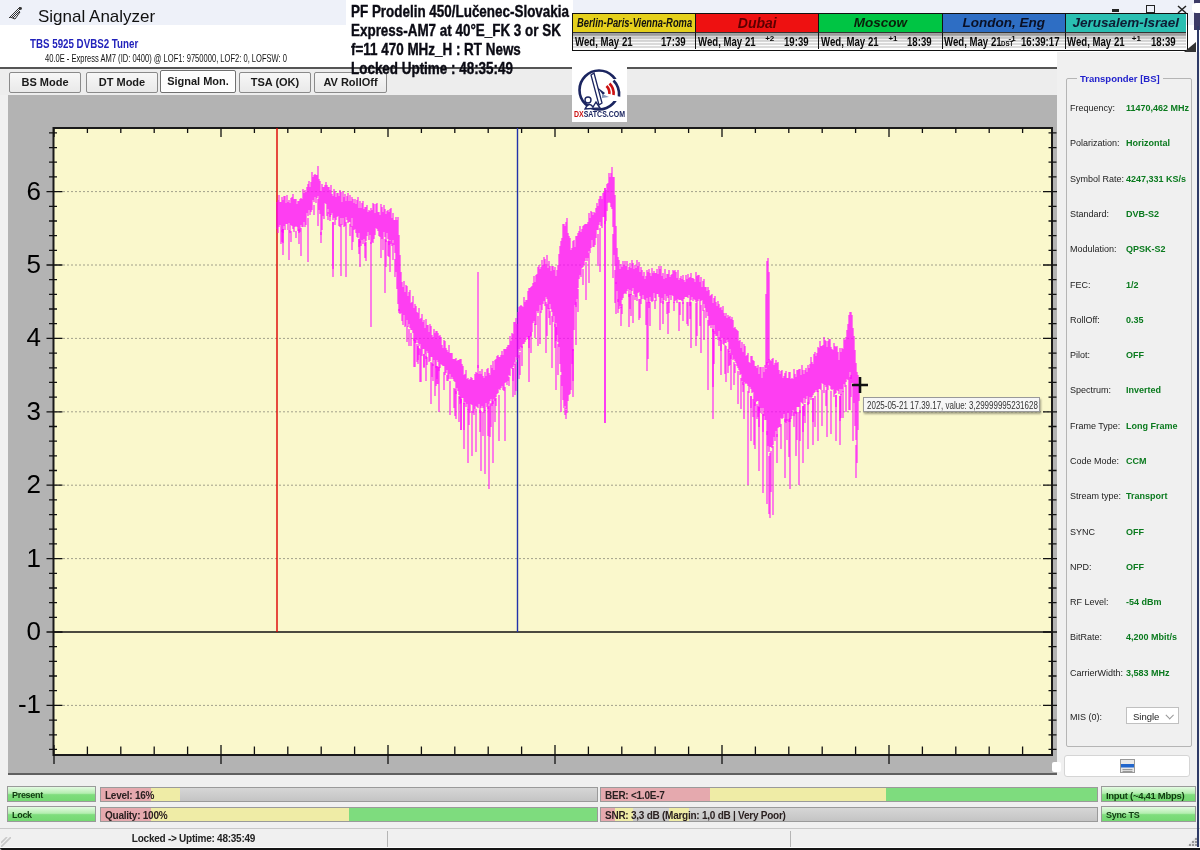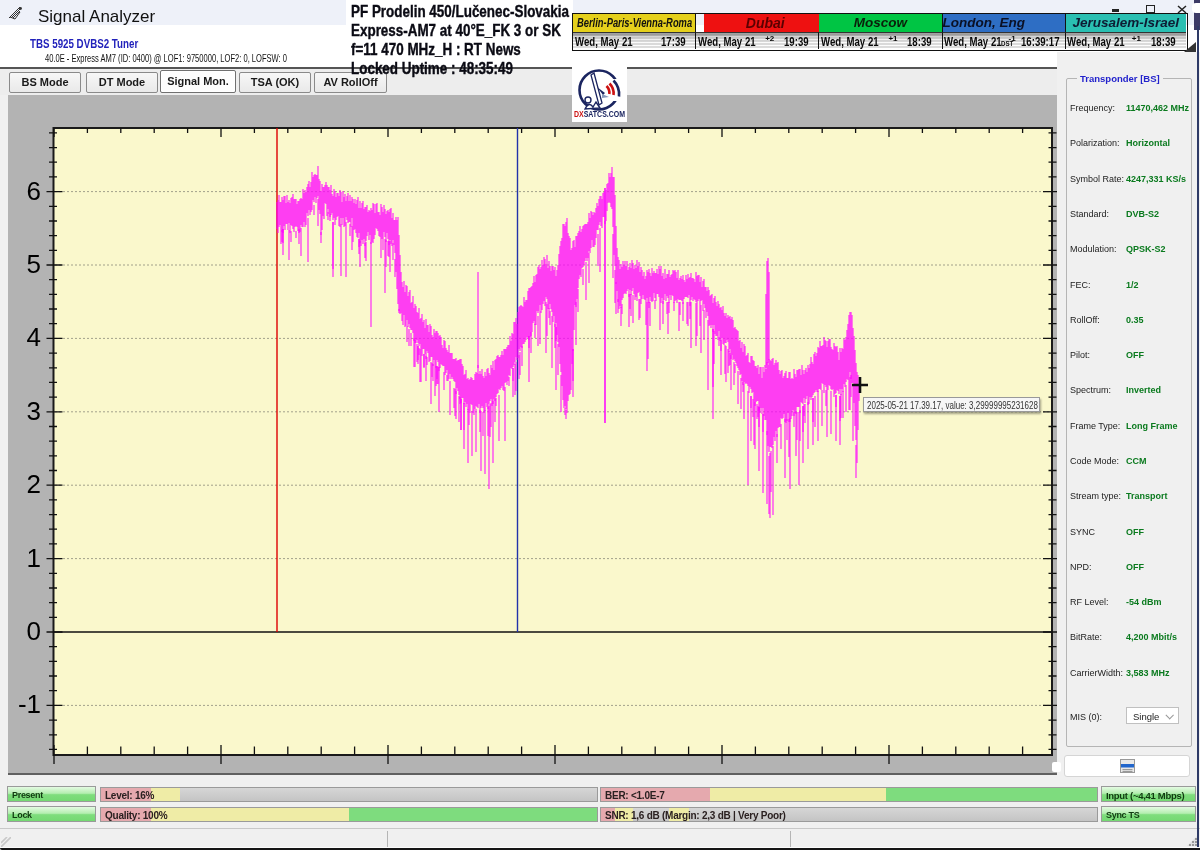--- a/index.html
+++ b/index.html
@@ -170,51 +170,52 @@
 <div class="bar" style="left:600px;top:787px;width:498px">
  <div class="seg" style="left:0;width:109px;background:#e5a9ae"></div>
  <div class="seg" style="left:109px;width:176px;background:#efeca6"></div>
  <div class="seg" style="left:285px;width:213px;background:#7edc7e"></div>
  <div class="bartxt">BER: &lt;1.0E-7</div>
     </div>
 <div class="bar" style="left:600px;top:807px;width:498px">
  <div class="seg" style="left:0;width:14px;background:#e5a9ae"></div>
  <div class="seg" style="left:14px;width:18px;background:#efeca6"></div>
  <div class="seg" style="left:68px;width:20px;background:#efeca6"></div>
- <div class="bartxt">SNR: 1,6 dB (Margin: 2,3 dB | Very Poor)</div>
+ <div class="bartxt">SNR: 3,3 dB (Margin: 1,0 dB | Very Poor)</div>
     </div>
 <div class="greenbtn" style="left:1101px;top:786px;width:95px;font-size:9.5px">Input (~4,41 Mbps)</div>
 <div class="greenbtn" style="left:1101px;top:806px;width:95px">Sync TS</div>
 <div class="abs statusbar">
+ <div class="sbsec" style="left:0;width:387px">Locked -&gt; Uptime: 48:35:49</div>
  <div class="sbdiv" style="left:387px"></div>
  <div class="sbdiv" style="left:790px"></div>
  <svg class="abs" style="left:1187px;top:7px" width="11" height="11">
         <path d="M10 0 V10 H0 Z" fill="#e0e0e0"></path>
         <g fill="#999">
           <rect x="8" y="2" width="2" height="2"></rect>
           <rect x="8" y="5" width="2" height="2"></rect>
           <rect x="5" y="5" width="2" height="2"></rect>
           <rect x="8" y="8" width="2" height="2"></rect>
           <rect x="5" y="8" width="2" height="2"></rect>
           <rect x="2" y="8" width="2" height="2"></rect>
         </g>
       </svg>
 </div>
 <div class="abs clockwin">
       <div class="ccell" style="left:0.0px;background:#e5d01c;color:#111;width:123.2px;">
         <span style="position:absolute;left:4.2px;top:1px;white-space:nowrap;font-size:13.0px;transform-origin:left;transform:scaleX(0.72)">Berlin-Paris-Vienna-Roma</span>
       </div>
-      <div class="ccell" style="left:123.2px;background:#ee1111;color:#5c0000;width:123.2px;margin-left:8px;">
+      <div class="ccell" style="left:123.2px;background:#ee1111;color:#5c0000;width:123.2px;">
         <span style="position:absolute;left:0;top:1px;width:100%;text-align:center;white-space:nowrap;font-size:14.0px">Dubai</span>
       </div>
       <div class="ccell" style="left:246.4px;background:#00c544;color:#0a200a;width:123.2px;">
         <span style="position:absolute;left:0;top:1px;width:100%;text-align:center;white-space:nowrap;font-size:13.5px">Moscow</span>
       </div>
       <div class="ccell" style="left:369.6px;background:#2e6ec4;color:#0a1025;width:123.2px;">
-        <span style="position:absolute;left:0;top:1px;width:100%;text-align:left;white-space:nowrap;font-size:13.5px">London, Eng</span>
+        <span style="position:absolute;left:0;top:1px;width:100%;text-align:center;white-space:nowrap;font-size:13.5px">London, Eng</span>
       </div>
       <div class="ccell" style="left:492.8px;background:#2abfb2;color:#0d1b33;width:120.0px;border-right:none;">
         <span style="position:absolute;left:0;top:1px;width:100%;text-align:center;white-space:nowrap;font-size:13.5px">Jerusalem-Israel</span>
       </div>
       <div class="dcell" style="left:0.0px;width:123.2px;">
         <span class="dtxt">Wed, May 21</span>
         <span class="dtxt" style="left:88px">17:39</span>
       </div>
       <div class="dcell" style="left:123.2px;width:123.2px;">
         <span class="dtxt">Wed, May 21</span>

